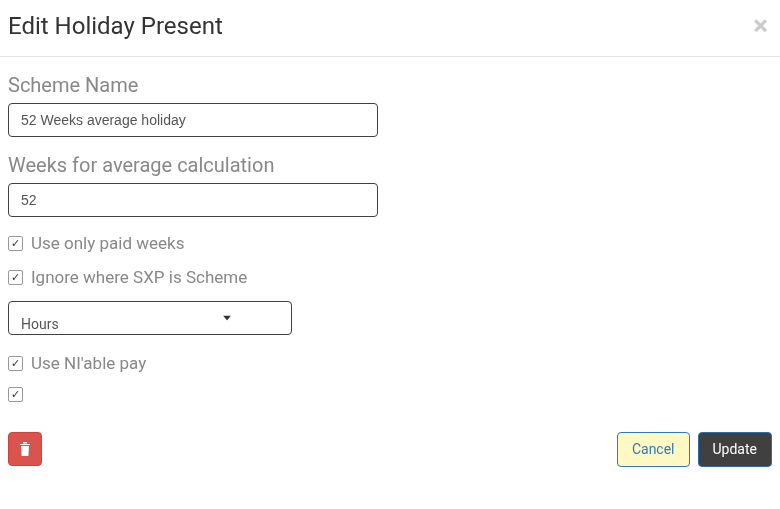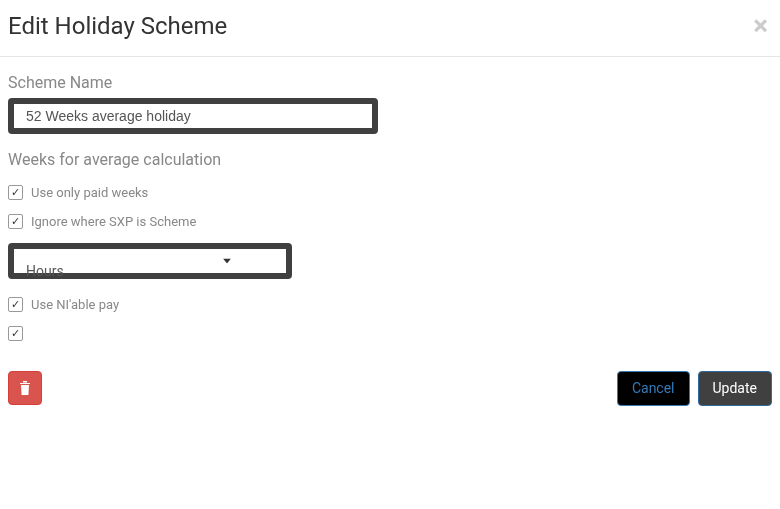--- a/index.html
+++ b/index.html
@@ -37,32 +37,32 @@
   }
   .modal-body {
     padding: 16px 8px 8px 8px;
   }
   .form-group {
     margin-bottom: 16px;
   }
   .form-label {
     display: block;
     color: #888;
-    font-size: 16px;
+    font-size: 20px;
     margin-bottom: 6px;
   }
   .form-control {
     width: 370px;
     height: 34px;
     padding: 12px 12px;
     font-size: 14px;
     line-height: 1.42857143;
     color: #555;
     background-color: #fff;
-    border: 6px solid #404040;
+    border: 1px solid #404040;
     border-radius: 4px;
   }
   .form-control.select {
     width: 284px;
     appearance: none;
     background: #fff;
     padding-right: 30px;
     position: relative;
   }
   .select-wrap {
@@ -93,21 +93,21 @@
     align-items: center;
     justify-content: center;
     font-size: 11px;
     line-height: 1;
     color: #333;
     cursor: pointer;
     flex-shrink: 0;
   }
   .check-label {
     color: #888;
-    font-size: 13px;
+    font-size: 17px;
   }
   .modal-footer {
     display: flex;
     justify-content: space-between;
     align-items: center;
     padding: 14px 8px 8px 8px;
   }
   .footer-right {
     display: flex;
     gap: 8px;
@@ -122,50 +122,51 @@
     cursor: pointer;
     line-height: 1.2;
   }
   .btn-danger {
     background: #d9534f;
     color: #fff;
     border: 1px solid #d43f3a;
     padding: 8px 10px;
   }
   .btn-default {
-    background: #000000;
+    background: #fef9c3;
     color: #337ab7;
     border: 1px solid #337ab7;
   }
   .btn-primary {
     background: #404040;
     color: #fff;
     border: 1px solid #2e6da4;
   }
   svg { display: block; }
 </style>
 </head>
 <body>
 
 <div class="modal">
 
   <div class="modal-header">
-    <h2 class="modal-title">Edit Holiday Scheme</h2>
+    <h2 class="modal-title">Edit Holiday Present</h2>
     <span class="close-btn">×</span>
   </div>
 
   <div class="modal-body">
 
     <div class="form-group">
       <label class="form-label">Scheme Name</label>
       <input type="text" class="form-control" value="52 Weeks average holiday" style="">
     </div>
 
     <div class="form-group">
       <label class="form-label">Weeks for average calculation</label>
+      <input type="text" class="form-control" value="52" style="">
     </div>
 
     <div class="checkbox-row">
       <span class="cbox">✓</span>
       <span class="check-label">Use only paid weeks</span>
     </div>
 
     <div class="checkbox-row">
       <span class="cbox">✓</span>
       <span class="check-label">Ignore where SXP is Scheme</span>

